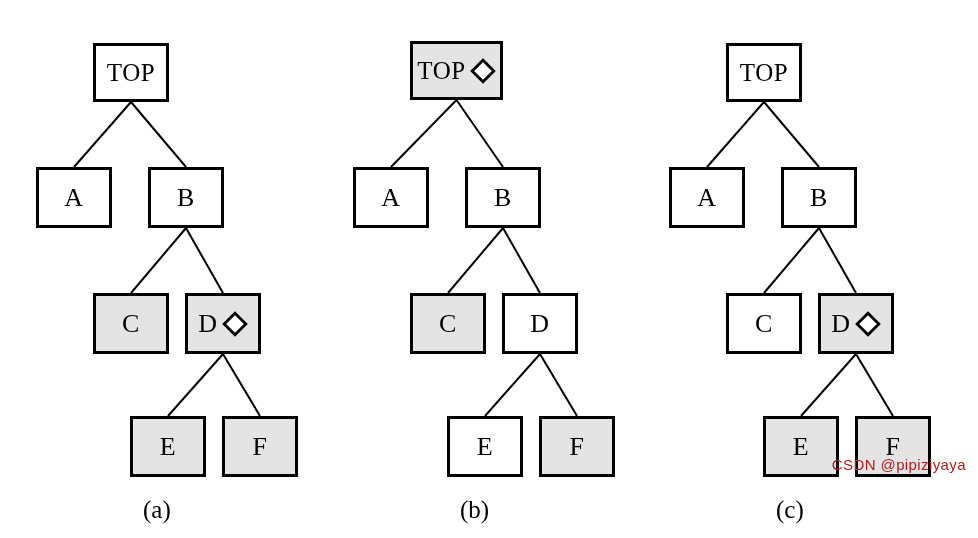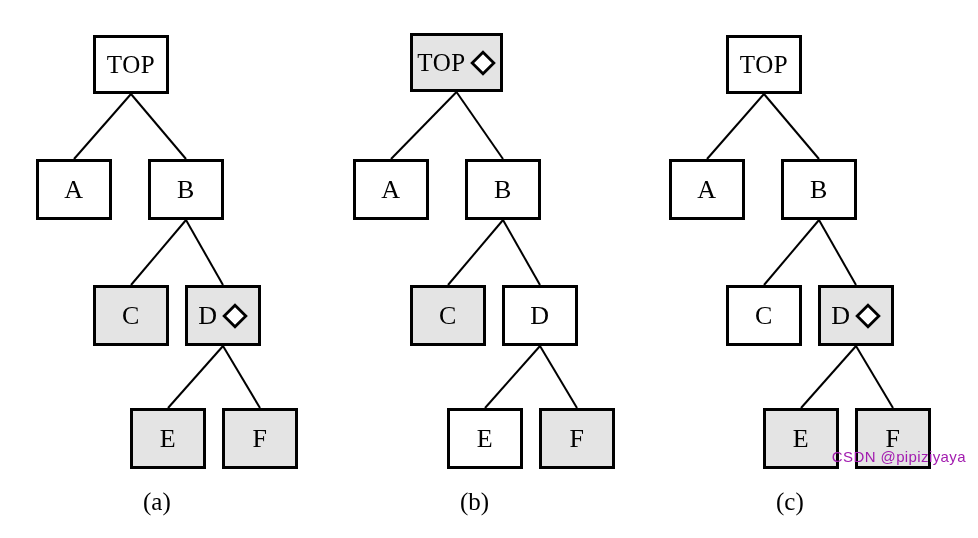--- a/index.html
+++ b/index.html
@@ -10,21 +10,21 @@
   body {
     width: 978px;
     height: 538px;
     position: relative;
     overflow: hidden;
     font-family: "Liberation Serif", "DejaVu Serif", serif;
   }
   #canvas {
     position: absolute;
     left: 0;
-    top: 8px;
+    top: 16px;
     width: 978px;
     height: 465px;
   }
   .node {
     position: absolute;
     box-sizing: border-box;
     border: 3px solid #000000;
     background: #ffffff;
     display: flex;
     align-items: center;
@@ -56,21 +56,21 @@
     font-size: 25px;
     color: #000000;
     white-space: nowrap;
   }
   .watermark {
     position: absolute;
     right: 12px;
     bottom: 8px;
     font-family: "Liberation Sans", "DejaVu Sans", sans-serif;
     font-size: 15px;
-    color: #a21caf;
+    color: #b91c1c;
     letter-spacing: 0.4px;
     white-space: nowrap;
   }
   svg.edges {
     position: absolute;
     left: 0;
     top: 0;
     width: 978px;
     height: 538px;
     pointer-events: none;

